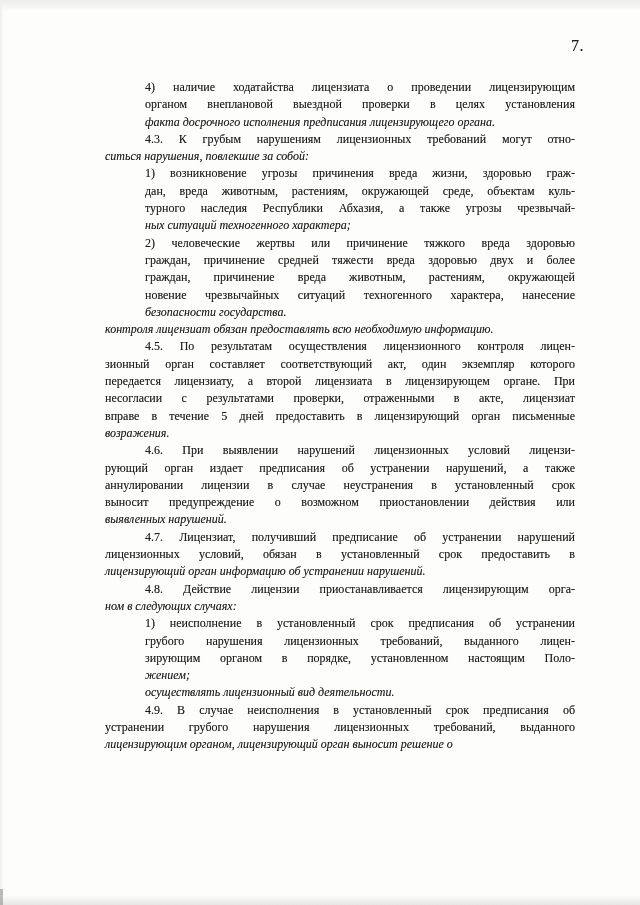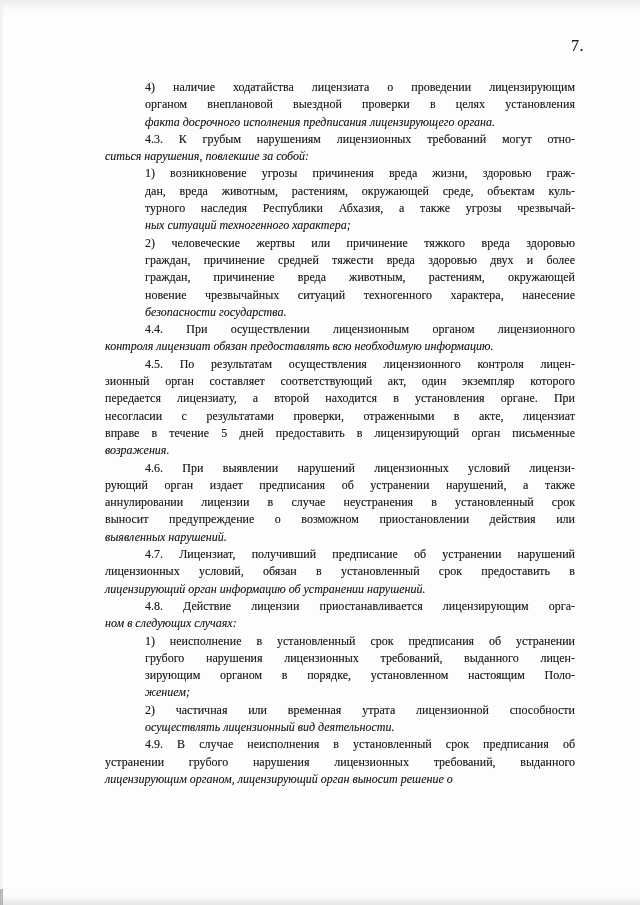--- a/index.html
+++ b/index.html
@@ -95,27 +95,26 @@
         <div class="line last">ных ситуаций техногенного характера;</div>
       </div>
       <div class="para list">
         <div class="line">2) человеческие жертвы или причинение тяжкого вреда здоровью</div>
         <div class="line">граждан, причинение средней тяжести вреда здоровью двух и более</div>
         <div class="line">граждан, причинение вреда животным, растениям, окружающей</div>
         <div class="line">новение чрезвычайных ситуаций техногенного характера, нанесение</div>
         <div class="line last">безопасности государства.</div>
       </div>
       <div class="para body">
-        <div class="line first">4.4. При осуществлении лицензионным органом лицензионного</div>
         <div class="line last">контроля лицензиат обязан предоставлять всю необходимую информацию.</div>
       </div>
       <div class="para body">
         <div class="line first">4.5. По результатам осуществления лицензионного контроля лицен-</div>
         <div class="line">зионный орган составляет соответствующий акт, один экземпляр которого</div>
-        <div class="line">передается лицензиату, а второй находится в установления органе. При</div>
+        <div class="line">передается лицензиату, а второй лицензиата в лицензирующем органе. При</div>
         <div class="line">несогласии с результатами проверки, отраженными в акте, лицензиат</div>
         <div class="line">вправе в течение 5 дней предоставить в лицензирующий орган письменные</div>
         <div class="line last">возражения.</div>
       </div>
       <div class="para body">
         <div class="line first">4.6. При выявлении нарушений лицензионных условий лицензи-</div>
         <div class="line">рующий орган издает предписания об устранении нарушений, а также</div>
         <div class="line">аннулировании лицензии в случае неустранения в установленный срок</div>
         <div class="line">выносит предупреждение о возможном приостановлении действия или</div>
         <div class="line last">выявленных нарушений.</div>
@@ -129,21 +128,20 @@
         <div class="line first">4.8. Действие лицензии приостанавливается лицензирующим орга-</div>
         <div class="line last">ном в следующих случаях:</div>
       </div>
       <div class="para list">
         <div class="line">1) неисполнение в установленный срок предписания об устранении</div>
         <div class="line">грубого нарушения лицензионных требований, выданного лицен-</div>
         <div class="line">зирующим органом в порядке, установленном настоящим Поло-</div>
         <div class="line last">жением;</div>
       </div>
       <div class="para list">
-        <div class="line">2) частичная или временная утрата лицензионной способности</div>
         <div class="line last">осуществлять лицензионный вид деятельности.</div>
       </div>
       <div class="para body">
         <div class="line first">4.9. В случае неисполнения в установленный срок предписания об</div>
         <div class="line">устранении грубого нарушения лицензионных требований, выданного</div>
         <div class="line last">лицензирующим органом, лицензирующий орган выносит решение о</div>
       </div>
     </div>
   <div class="edge-bottom"></div>
   <div class="corner-mark"></div>

